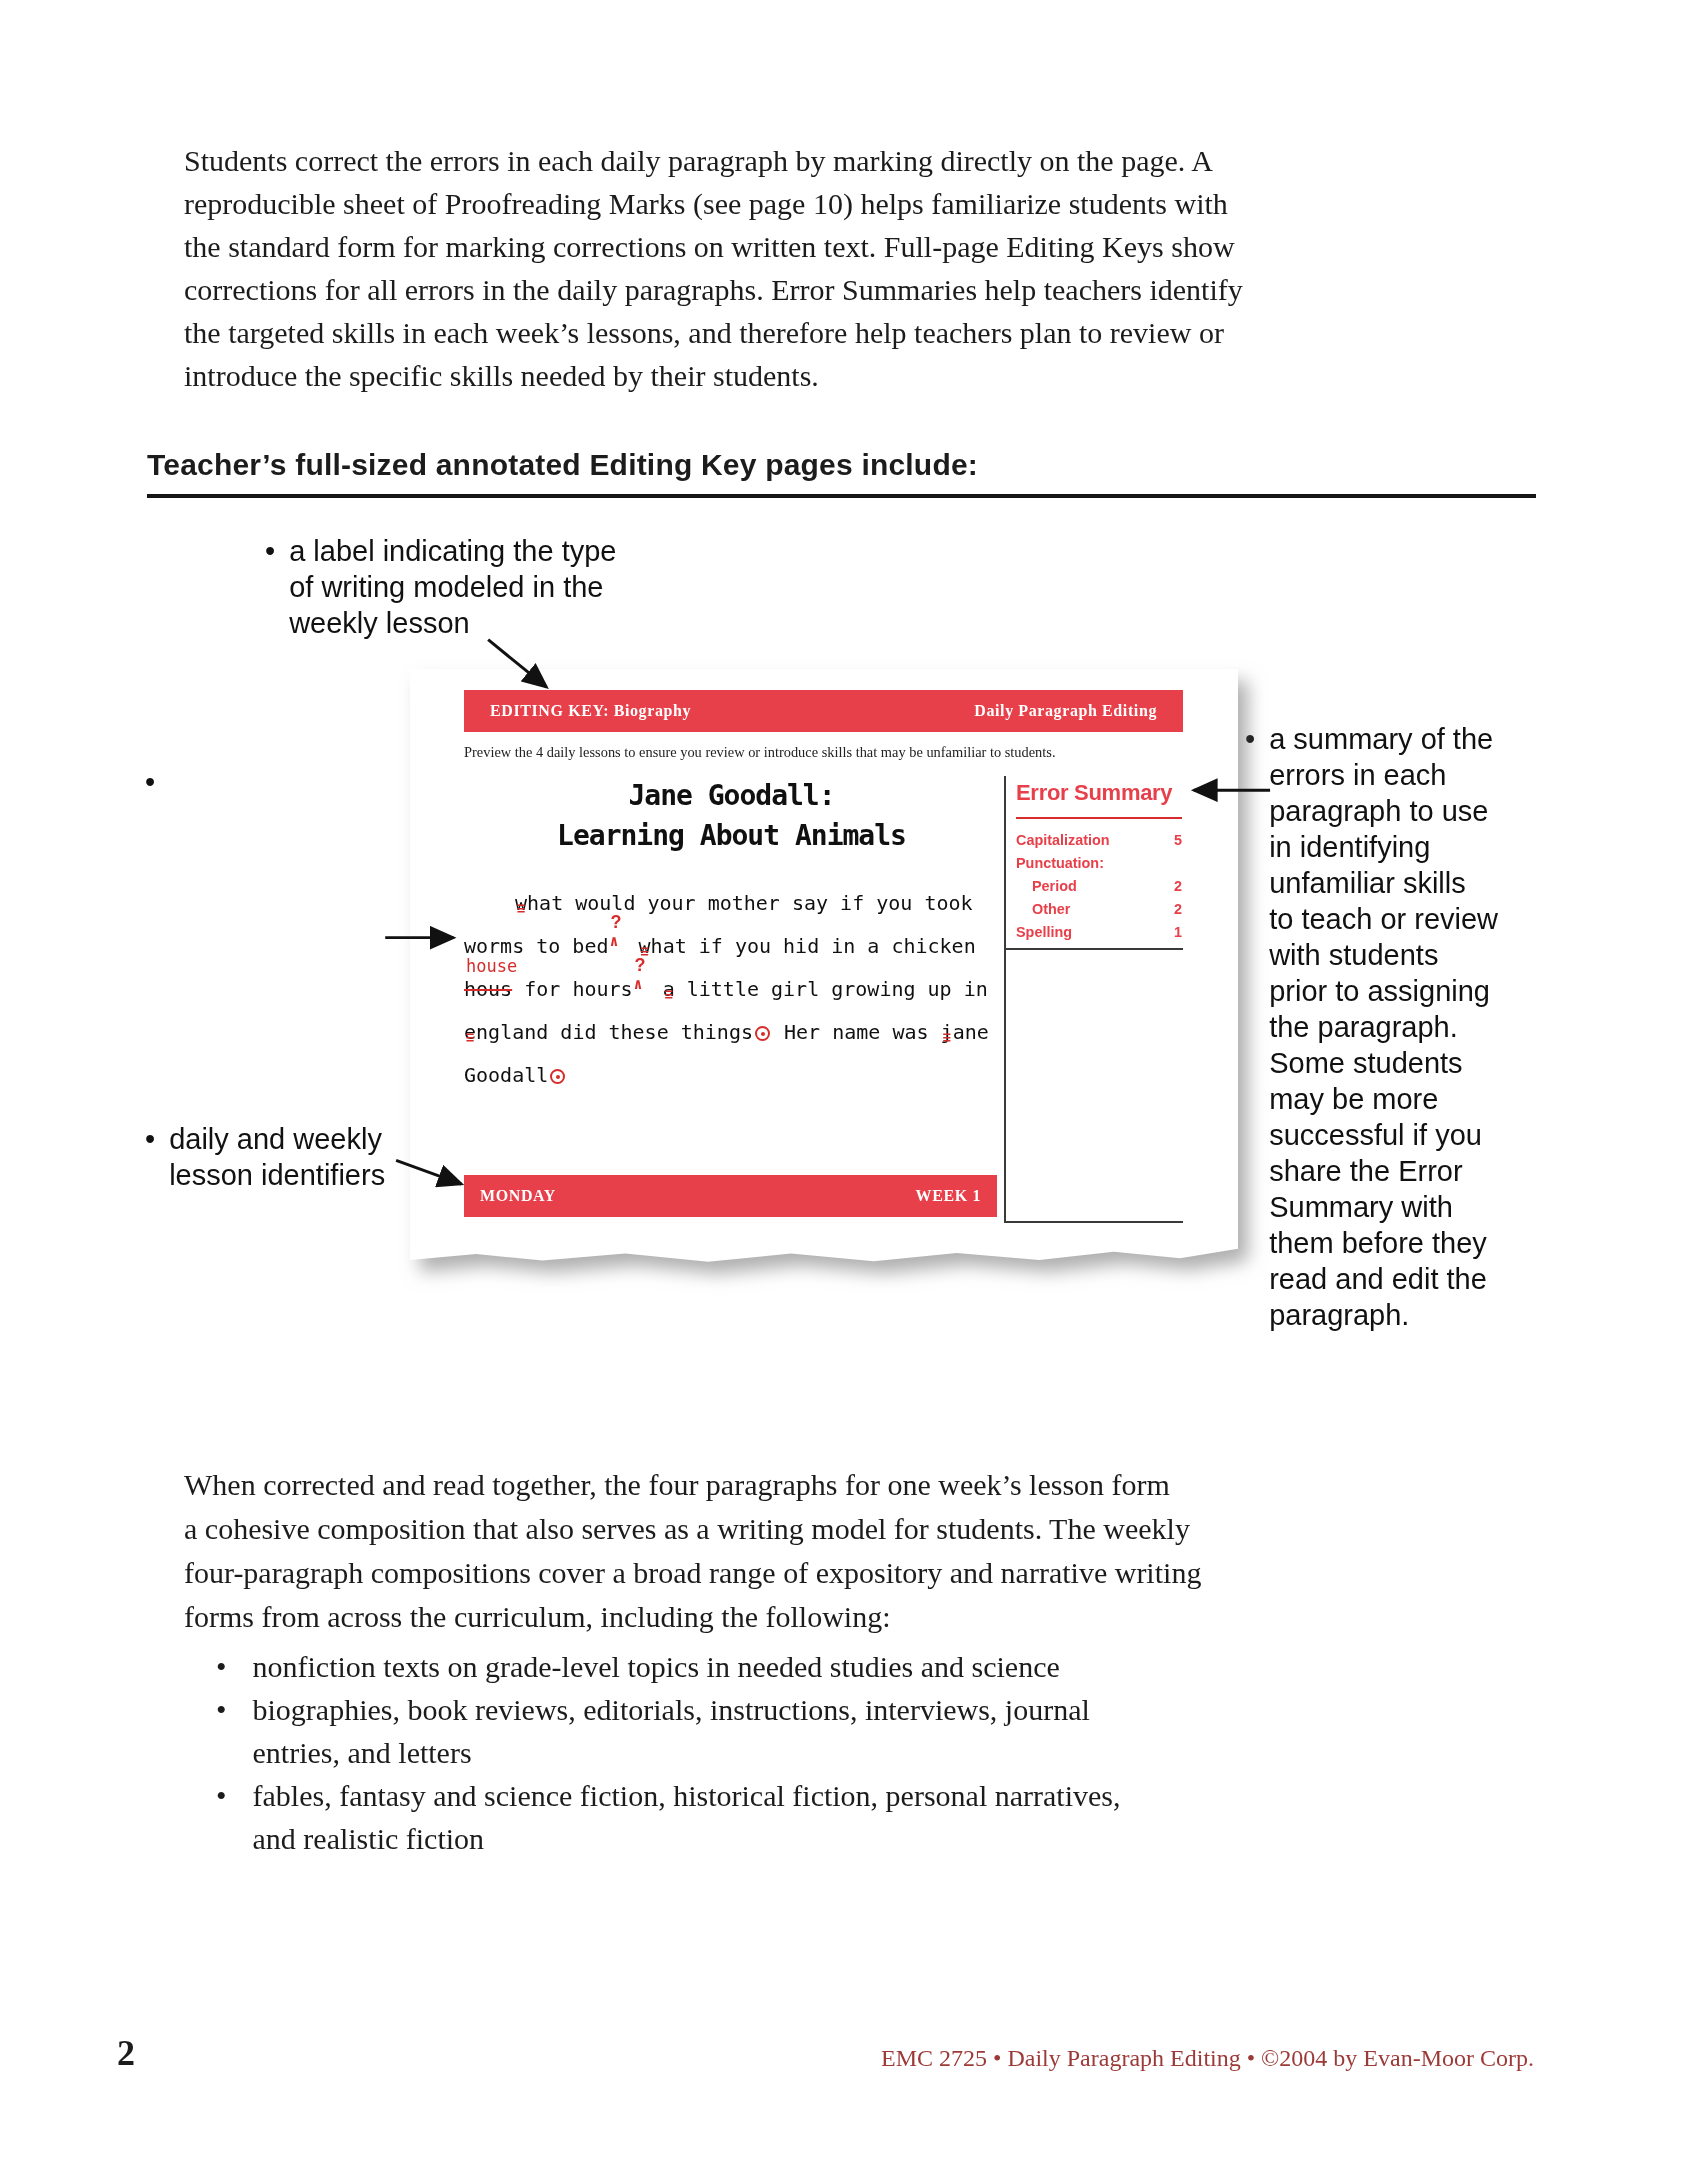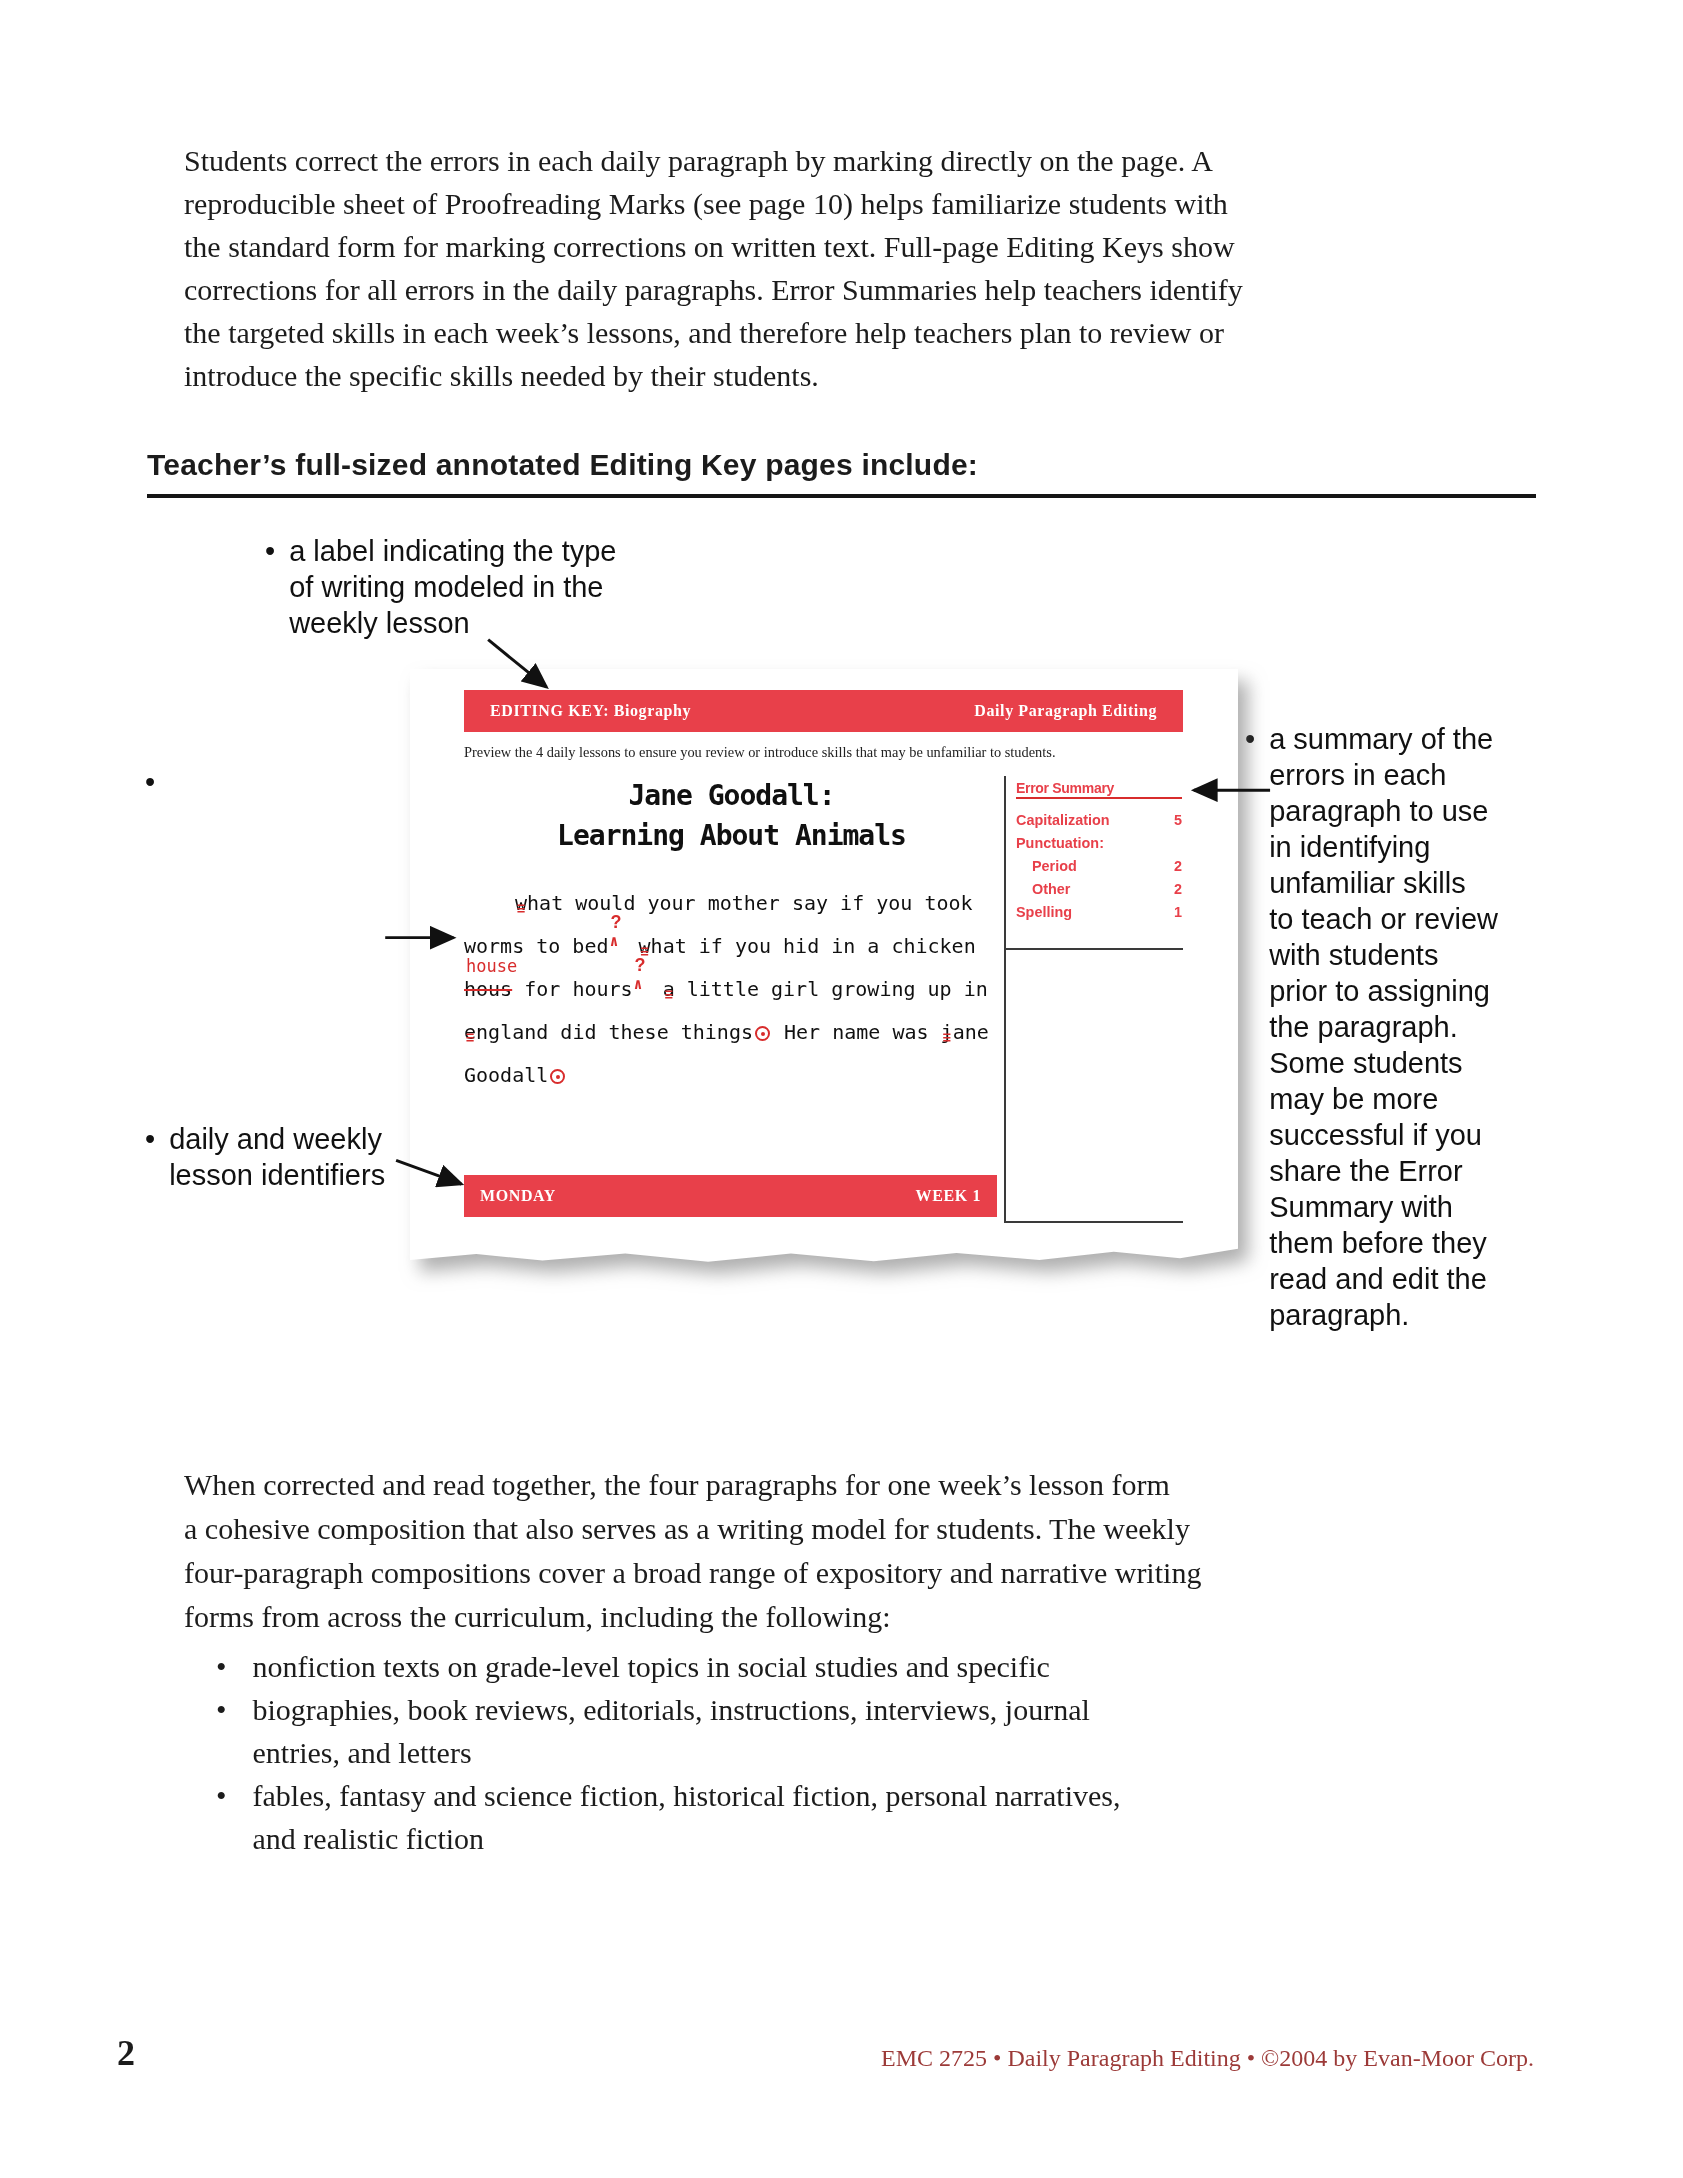--- a/index.html
+++ b/index.html
@@ -45,21 +45,21 @@
   .sp-wrap .above{position:absolute;left:2px;top:-23px;color:var(--mark);font-size:17px;}
   .sp-wrap .struck{text-decoration:line-through;text-decoration-color:var(--mark);text-decoration-thickness:2px;}
   .cper{display:inline-block;width:15px;height:15px;border:2px solid var(--mark);border-radius:50%;position:relative;margin:0 2px;vertical-align:-2px;}
   .cper::after{content:"";position:absolute;left:50%;top:55%;transform:translate(-50%,-50%);width:4px;height:4px;border-radius:50%;background:var(--mark);}
 
   .vline{position:absolute;left:594px;top:107px;height:447px;border-left:2px solid #3a3a3a;}
   .hline{position:absolute;border-top:2px solid #3a3a3a;}
   .hl1{left:594px;top:279px;width:179px;}
   .hl2{left:594px;top:552px;width:179px;}
   .summary{position:absolute;left:606px;top:111px;width:166px;font-family:"Liberation Sans",sans-serif;color:var(--red);}
-  .sum-head{font-size:14px;font-weight:bold;padding-bottom:1px;border-bottom:2px solid var(--mark);margin-bottom:10px;letter-spacing:-0.3px;}
+  .sum-head{font-size:22px;font-weight:bold;padding-bottom:11px;border-bottom:2px solid var(--mark);margin-bottom:10px;letter-spacing:-0.3px;}
   .sum-row{display:flex;justify-content:space-between;font-size:14.4px;font-weight:bold;line-height:23px;}
   .sum-row.indent{padding-left:16px;}
 
   .arrows{position:absolute;left:0;top:0;pointer-events:none;}
 
   .body2{left:184px;top:1463px;width:1327px;font-size:30px;line-height:44px;}
   .bullets{left:216px;top:1645px;width:1267px;list-style:none;}
   .bullet-item{display:flex;gap:26px;font-size:30px;line-height:43px;}
 
   .pageno{left:117px;top:2032px;font-size:36px;font-weight:bold;}
@@ -194,21 +194,21 @@
 </div>
 
 <div class="abs body2 prelines">When corrected and read together, the four paragraphs for one week’s lesson form
 a cohesive composition that also serves as a writing model for students. The weekly
 four-paragraph compositions cover a broad range of expository and narrative writing
 forms from across the curriculum, including the following:</div>
 
 <ul class="abs bullets">
   <li class="bullet-item">
     <span class="libullet">•</span>
-    <span class="prelines">nonfiction texts on grade-level topics in social studies and specific</span>
+    <span class="prelines">nonfiction texts on grade-level topics in needed studies and science</span>
   </li>
   <li class="bullet-item">
     <span class="libullet">•</span>
     <span class="prelines">biographies, book reviews, editorials, instructions, interviews, journal
 entries, and letters</span>
   </li>
   <li class="bullet-item">
     <span class="libullet">•</span>
     <span class="prelines">fables, fantasy and science fiction, historical fiction, personal narratives,
 and realistic fiction</span>

